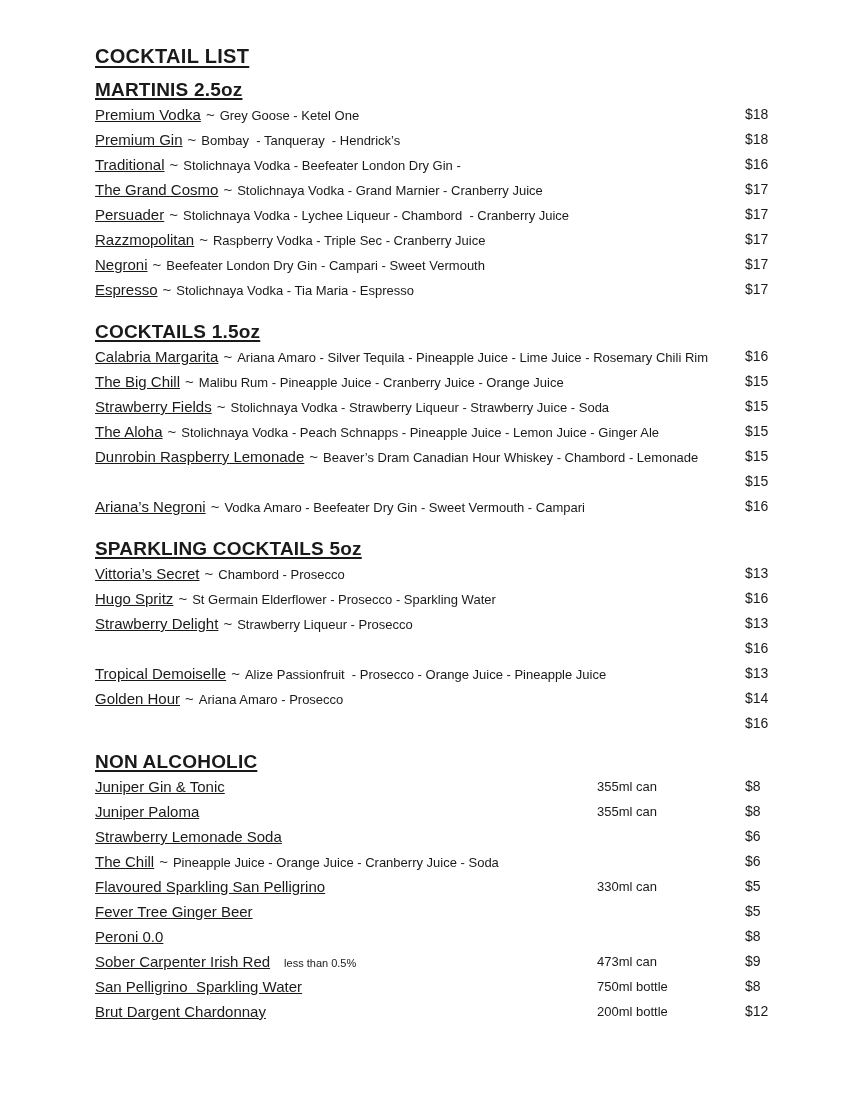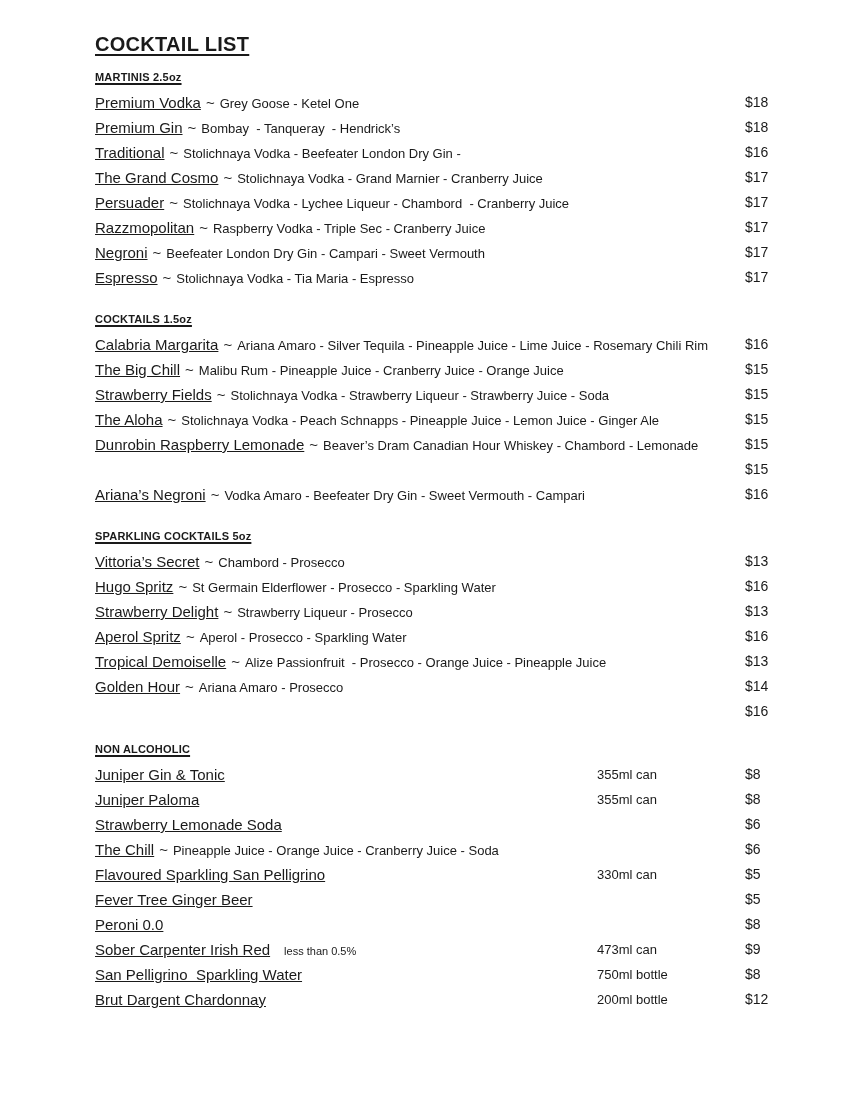--- a/index.html
+++ b/index.html
@@ -19,33 +19,33 @@
     width: 850px;
     height: 1100px;
     padding: 28px 40px 0 95px;
     background: #ffffff;
     position: relative;
   }
   .title {
     font-size: 20px;
     font-weight: 700;
     line-height: 25px;
-    margin: 4px 0 8px 0;
+    margin: 16px 0 8px 0;
     letter-spacing: 0.3px;
     text-decoration: underline;
     text-decoration-thickness: 2px;
     text-underline-offset: 3px;
     display: inline-block;
   }
   #menu-sections { display: block; }
   .section { margin-top: 17px; }
   .section:first-child { margin-top: 0; }
   .section:last-child { margin-top: 13px; }
   .section-heading {
-    font-size: 11px;
+    font-size: 19px;
     font-weight: 700;
     line-height: 25px;
     margin: 0;
     letter-spacing: 0.2px;
     text-decoration: underline;
     text-decoration-thickness: 1.7px;
     text-underline-offset: 2px;
     display: table; 
   }
   .row {
@@ -116,21 +116,21 @@
           <div class="row"><span class="item-main"><span class="item-name">Ariana’s Negroni</span><span class="item-sep">~</span><span class="item-ingredients">Vodka Amaro - Beefeater Dry Gin - Sweet Vermouth - Campari</span></span><span class="item-price">$16</span></div>
         </div>
   </section>
 
   <section class="section">
     <h2 class="section-heading">SPARKLING COCKTAILS 5oz</h2>
     <div class="section-body">
           <div class="row"><span class="item-main"><span class="item-name">Vittoria’s Secret</span><span class="item-sep">~</span><span class="item-ingredients">Chambord - Prosecco</span></span><span class="item-price">$13</span></div>
           <div class="row"><span class="item-main"><span class="item-name">Hugo Spritz</span><span class="item-sep">~</span><span class="item-ingredients">St Germain Elderflower - Prosecco - Sparkling Water</span></span><span class="item-price">$16</span></div>
           <div class="row"><span class="item-main"><span class="item-name">Strawberry Delight</span><span class="item-sep">~</span><span class="item-ingredients">Strawberry Liqueur - Prosecco</span></span><span class="item-price">$13</span></div>
-          <div class="row"><span class="item-main"><span class="item-name">Aperol Spritz</span><span class="item-sep">~</span><span class="item-ingredients">Aperol - Prosecco - Sparkling Water</span></span><span class="item-price">$16</span></div>
+          <div class="row"><span class="item-price">$16</span></div>
           <div class="row"><span class="item-main"><span class="item-name">Tropical Demoiselle</span><span class="item-sep">~</span><span class="item-ingredients">Alize Passionfruit  - Prosecco - Orange Juice - Pineapple Juice</span></span><span class="item-price">$13</span></div>
           <div class="row"><span class="item-main"><span class="item-name">Golden Hour</span><span class="item-sep">~</span><span class="item-ingredients">Ariana Amaro - Prosecco</span></span><span class="item-price">$14</span></div>
           <div class="row"><span class="item-price">$16</span></div>
         </div>
   </section>
 
   <section class="section">
     <h2 class="section-heading">NON ALCOHOLIC</h2>
     <div class="section-body">
           <div class="row"><span class="item-main"><span class="item-name">Juniper Gin &amp; Tonic</span></span><span class="item-size">355ml can</span><span class="item-price">$8</span></div>

